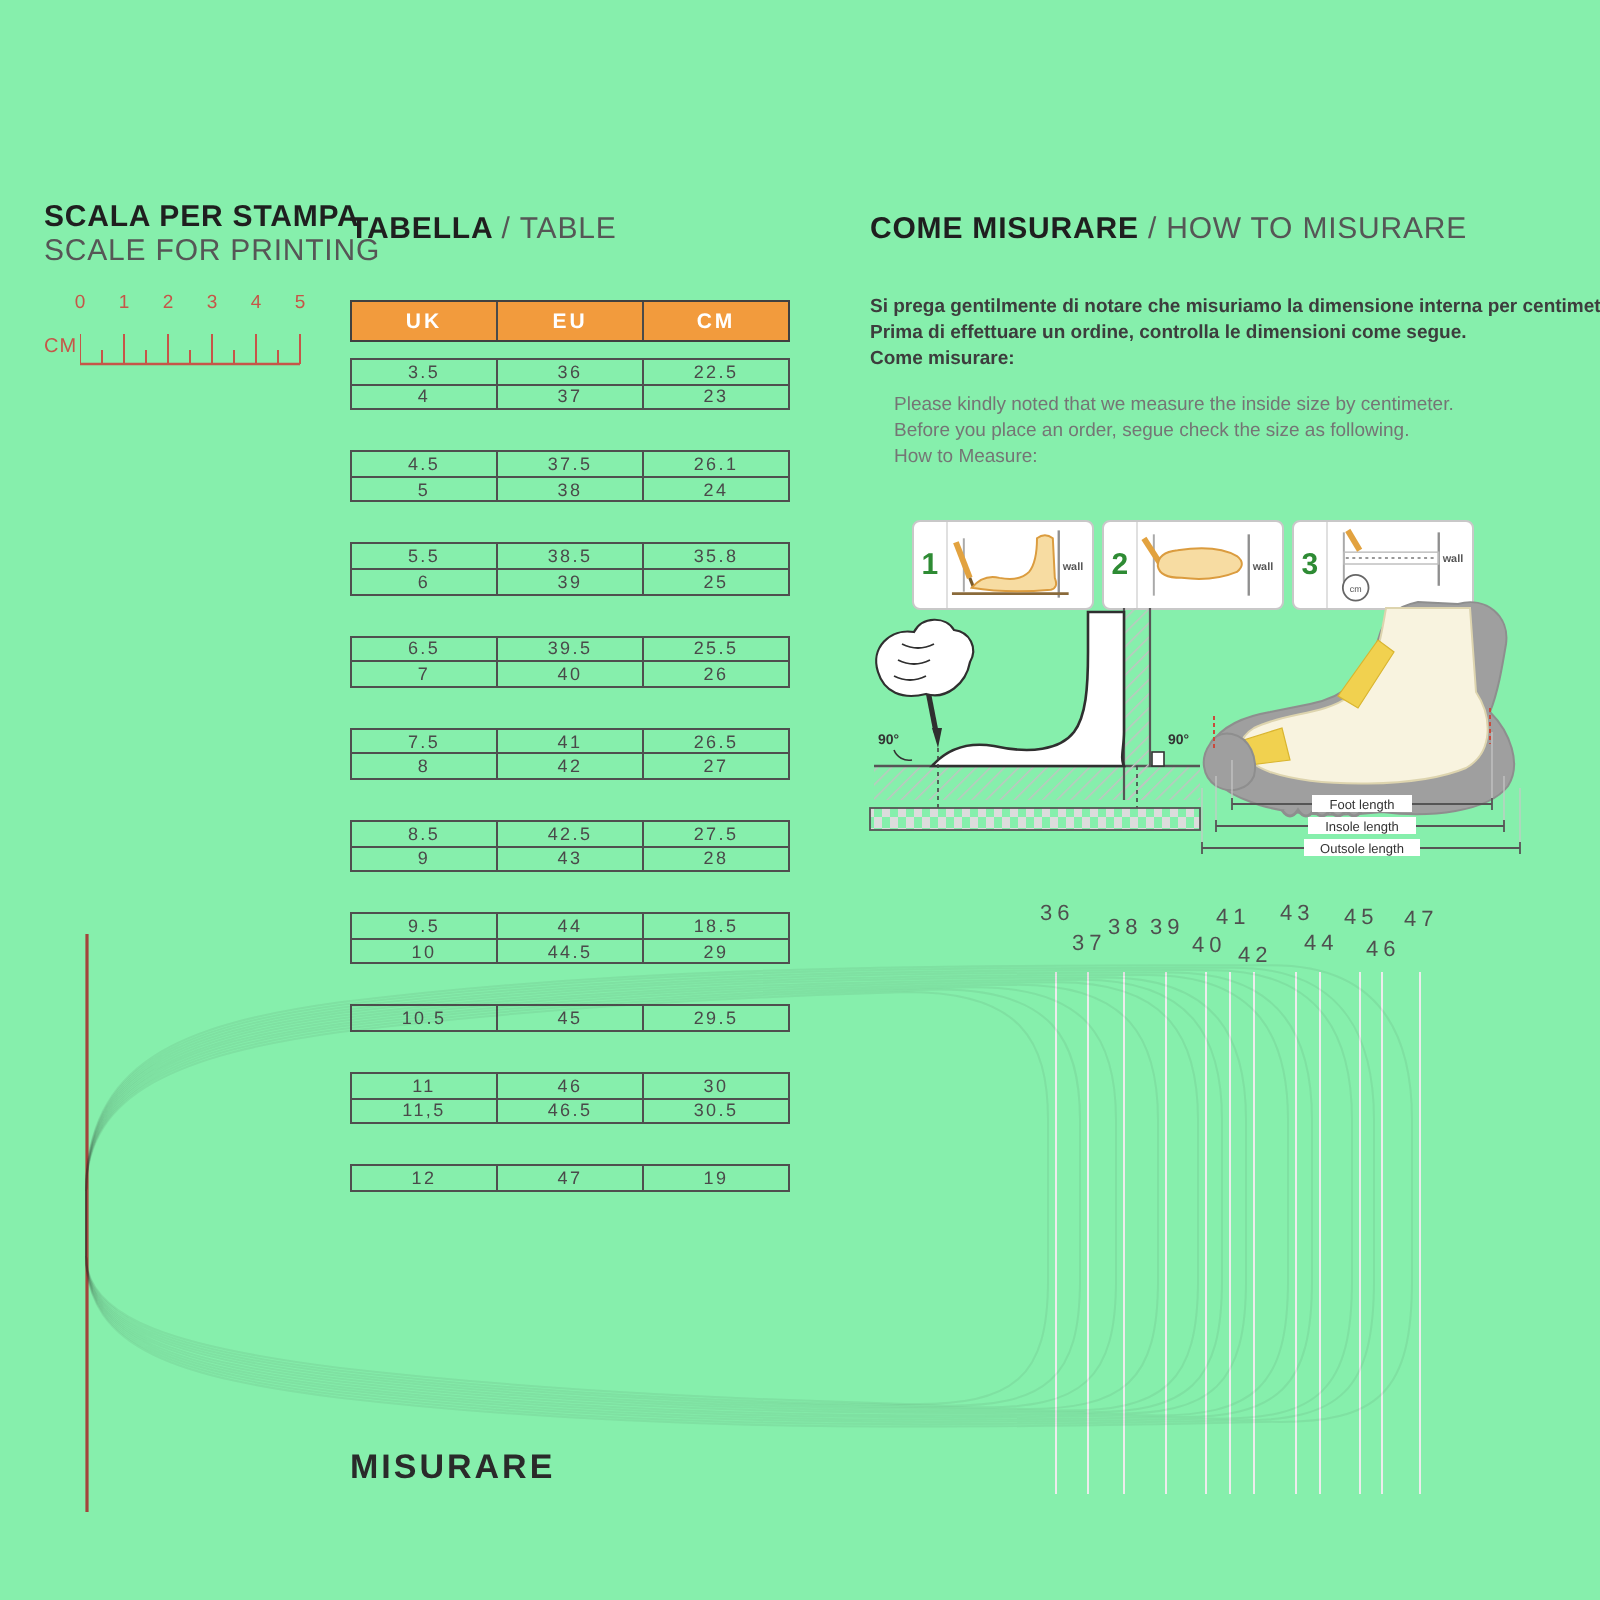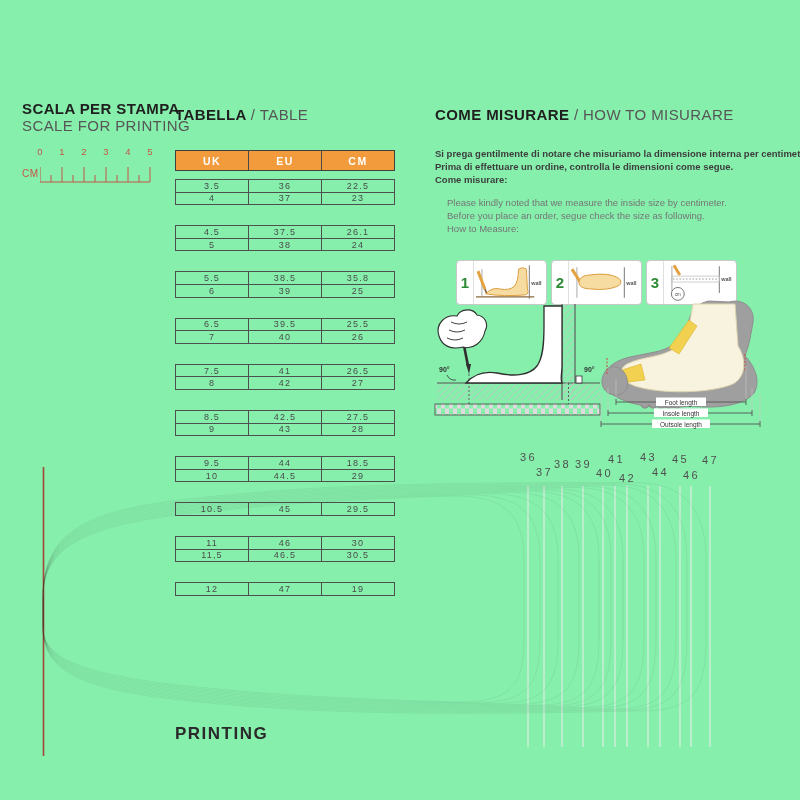--- a/index.html
+++ b/index.html
@@ -359,15 +359,15 @@
       <span class="size-num abs" style="left: 596px; top: 467px;">40</span>
       <span class="size-num abs" style="left: 608px; top: 453px;">41</span>
       <span class="size-num abs" style="left: 619px; top: 472px;">42</span>
       <span class="size-num abs" style="left: 640px; top: 451px;">43</span>
       <span class="size-num abs" style="left: 652px; top: 466px;">44</span>
       <span class="size-num abs" style="left: 672px; top: 453px;">45</span>
       <span class="size-num abs" style="left: 683px; top: 469px;">46</span>
       <span class="size-num abs" style="left: 702px; top: 454px;">47</span>
     </div>
 
-  <div class="pedi-label abs" style="left:175px;top:724px">PRINTING</div>
+  <div class="pedi-label abs" style="left:175px;top:724px">MISURARE</div>
 
 </div>
 
 </body></html>

